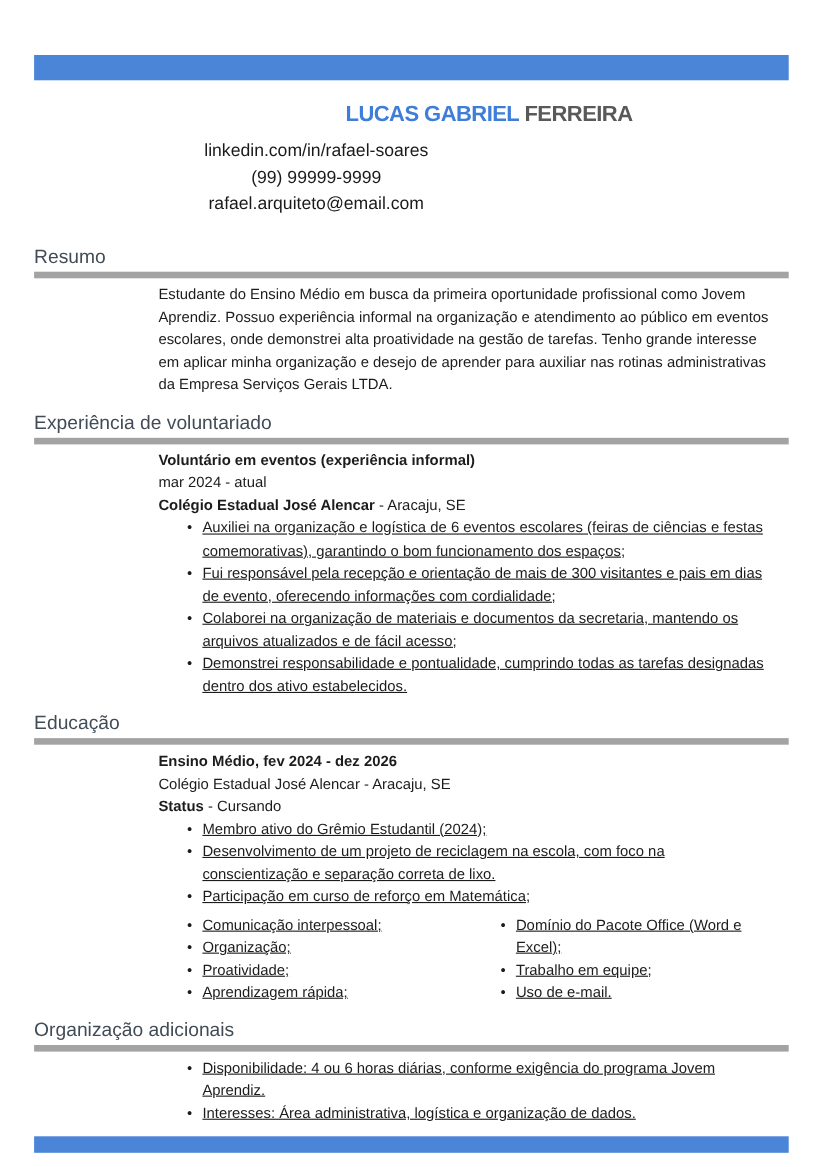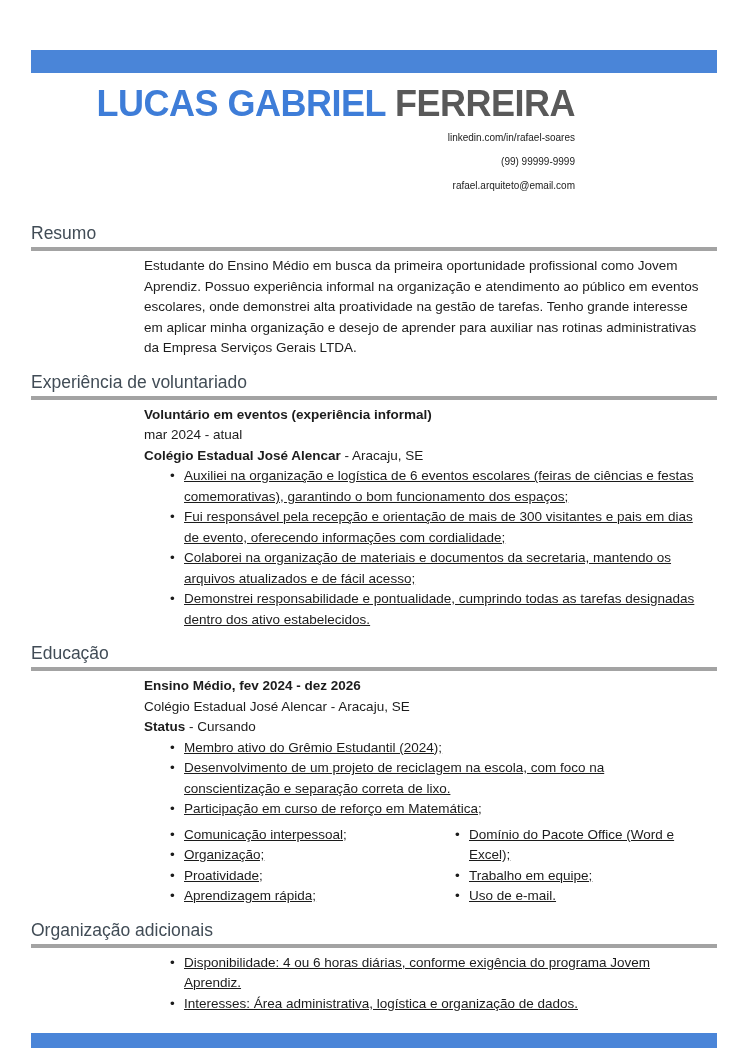--- a/index.html
+++ b/index.html
@@ -24,41 +24,42 @@
     background: #4a85d8;
   }
   .accent-bar.top { top: 50px; }
   .accent-bar.bottom { top: auto; bottom: 13px; height: 15px; }
 
   .header {
     padding: 87px 175px 0 0;
     text-align: right;
   }
   .full-name {
-    font-size: 36px;
+    font-size: 20px;
     font-weight: 700;
     letter-spacing: -0.5px;
     line-height: 34px;
     white-space: nowrap;
     text-align: right;
   }
   .name-first { color: #3e7dd8; }
   .name-last  { color: #595959; }
 
   .contact-list { margin-top: 5px; }
   .contact-line {
-    font-size: 10px;
+    font-size: 16px;
     line-height: 24px;
     color: #1a1a1a;
+    text-align: center;
   }
 
   .section-heading {
     margin: 0 33px 0 31px;
     padding-bottom: 3px;
-    border-bottom: 4px solid #a3a3a3;
+    border-bottom: 6px solid #a3a3a3;
     font-size: 17.5px;
     font-weight: 400;
     color: #414c56;
     line-height: 22px;
   }
   .section-heading.first { margin-top: 24px; }
   .section-heading.later { margin-top: 12px; }
 
   .section-body {
     margin: 5px 48px 0 144px;

